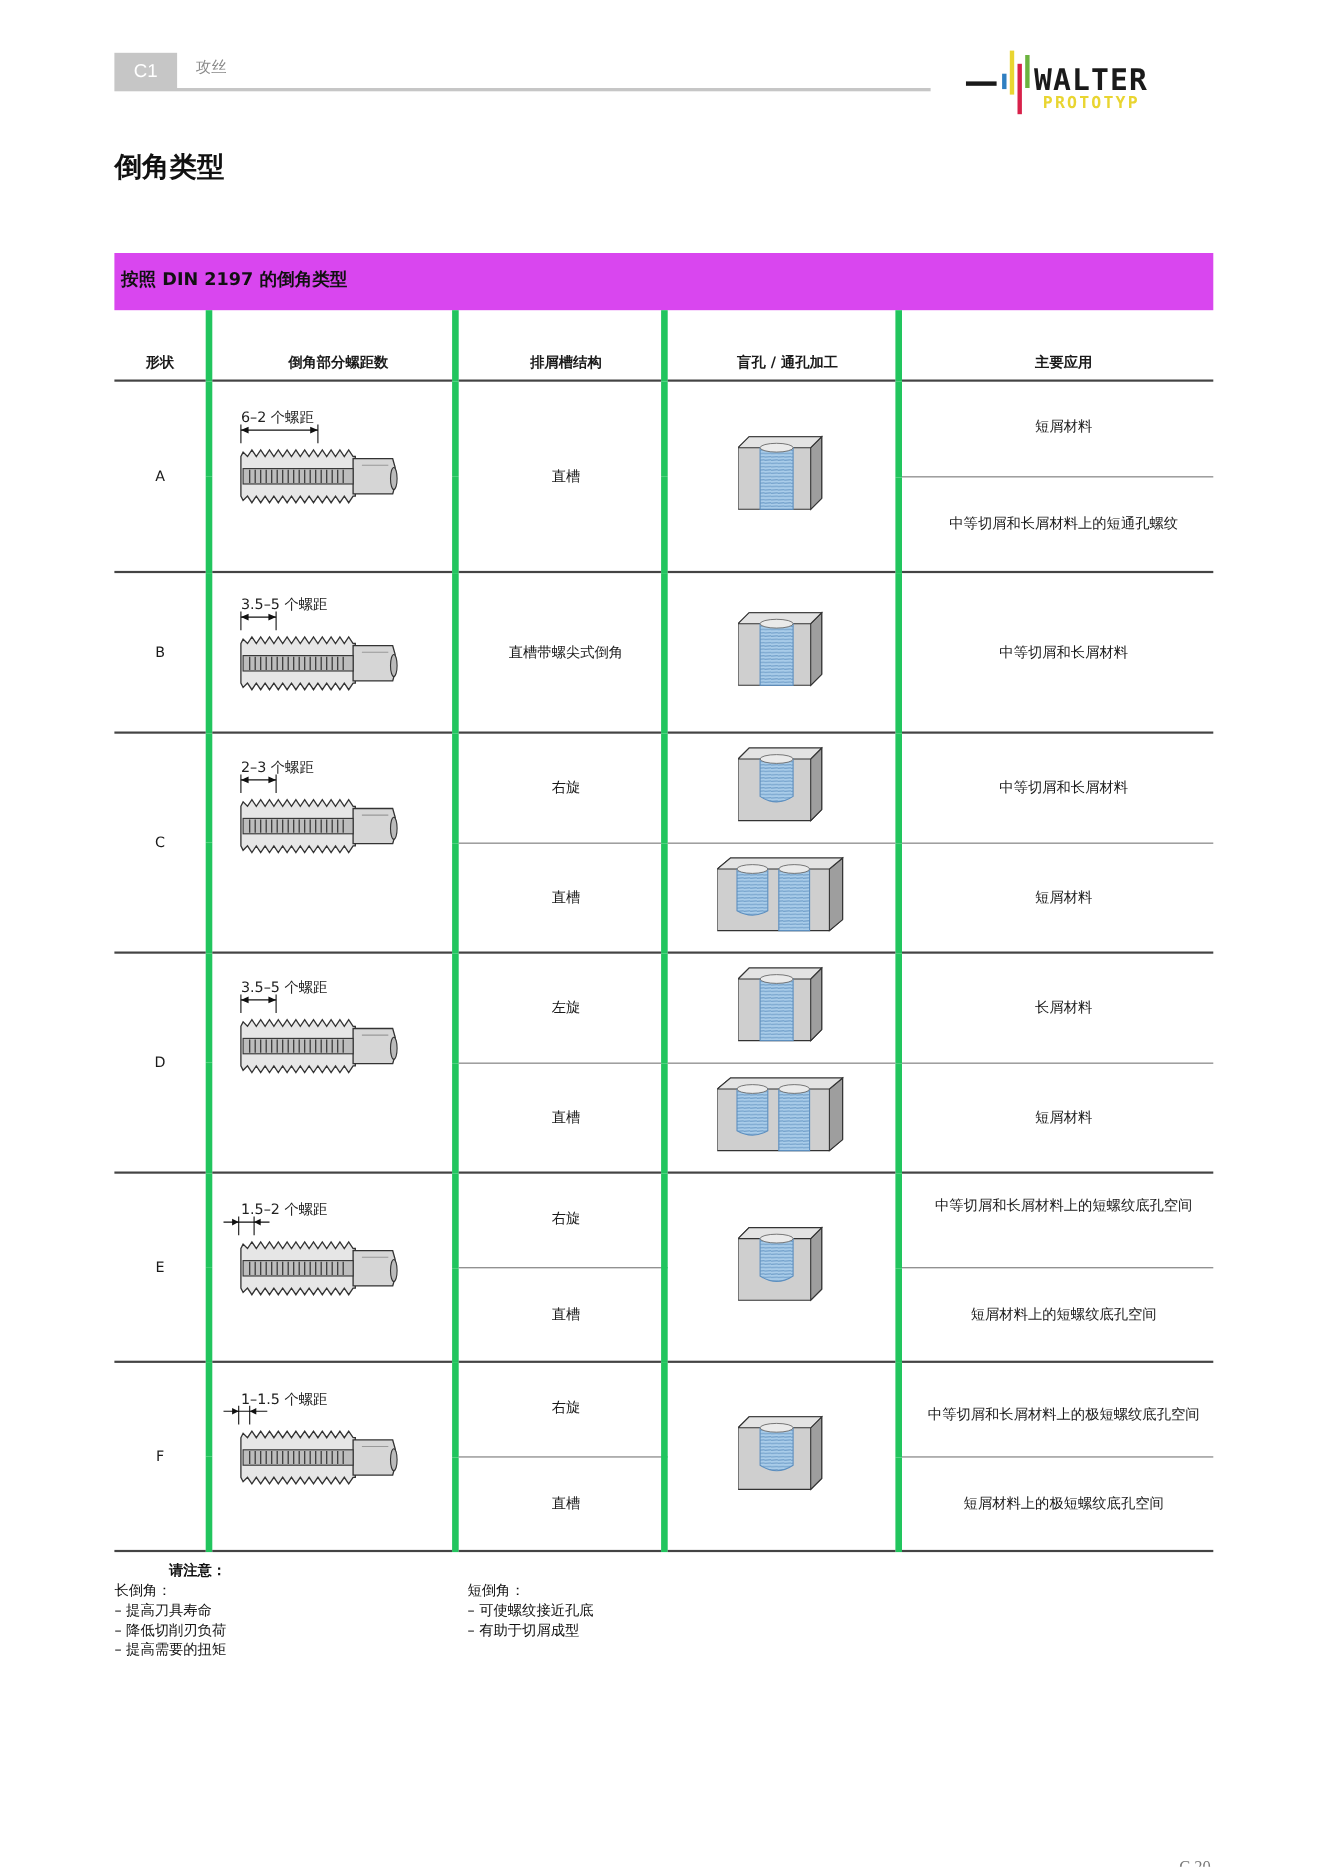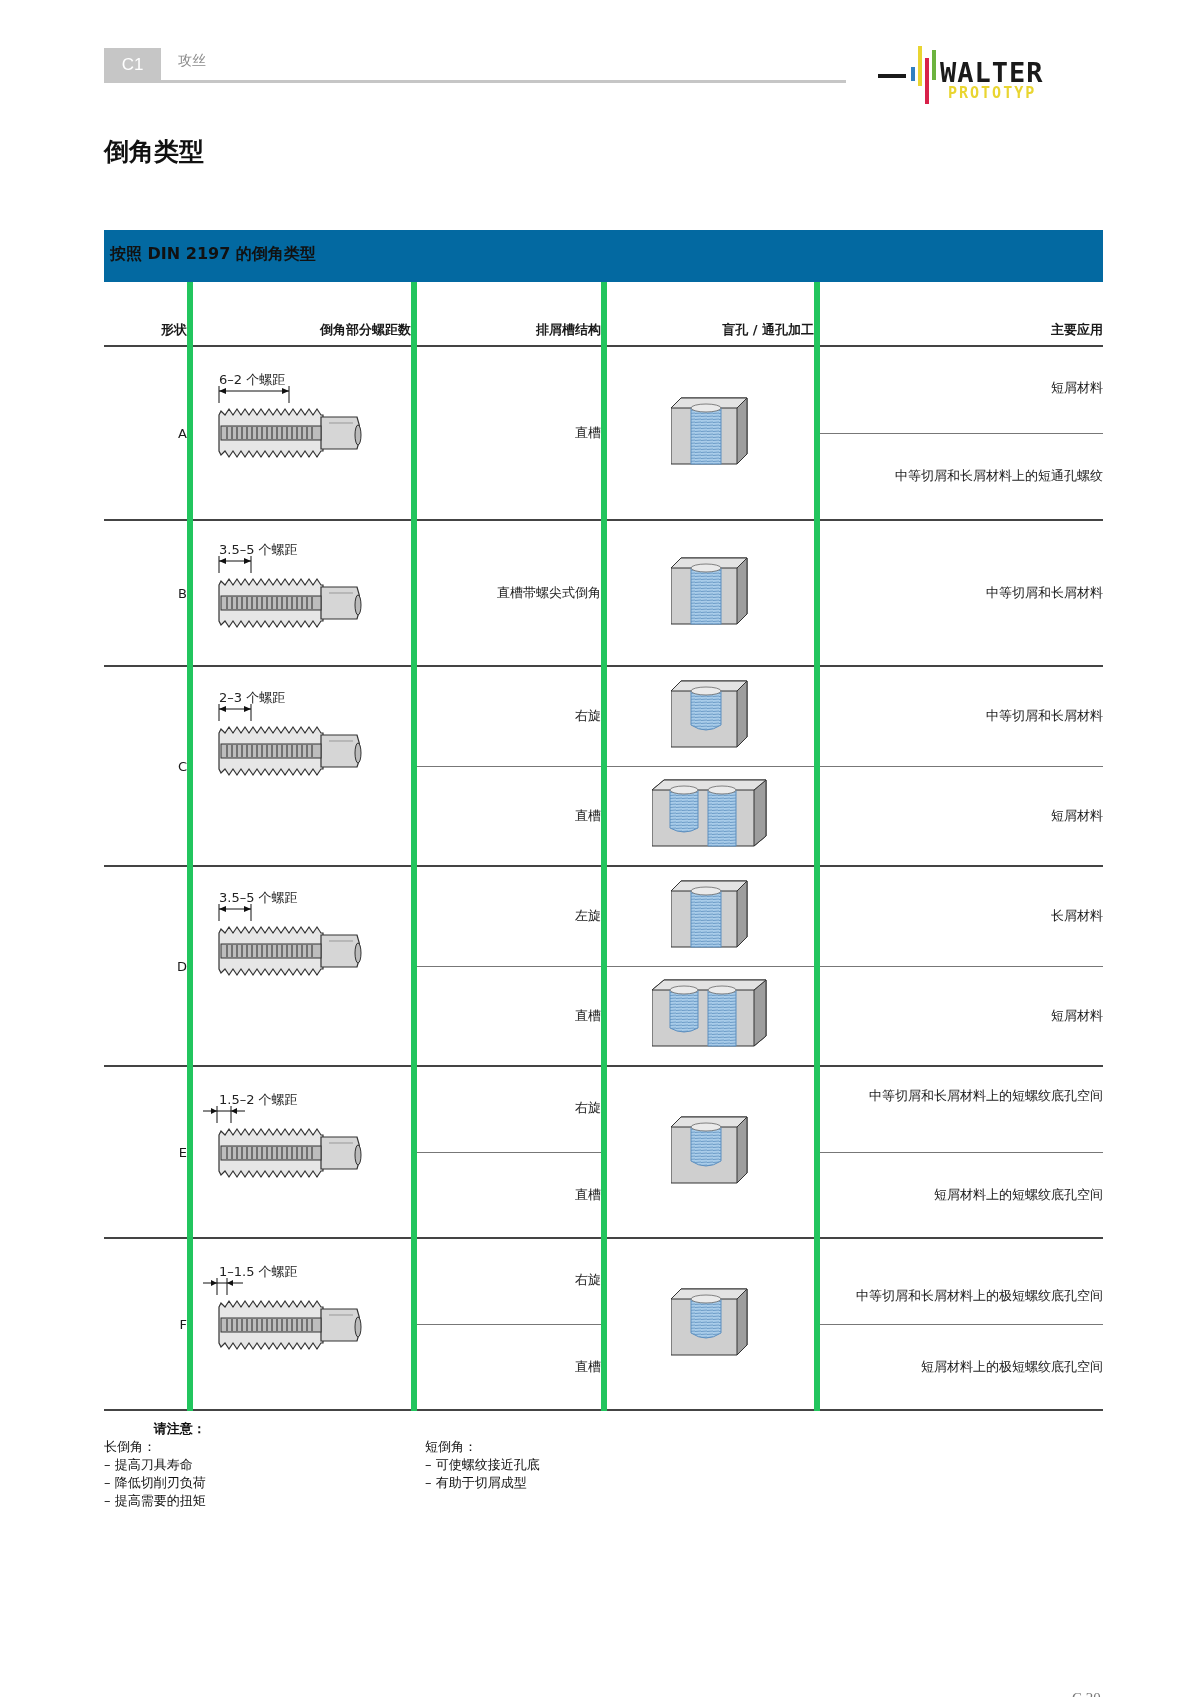--- a/index.html
+++ b/index.html
@@ -4,25 +4,25 @@
 <style>
   html, body { margin:0; padding:0; background:#ffffff; }
   body { width:1200px; height:1697px; position:relative; overflow:hidden;
          font-family:"DejaVu Sans","Liberation Sans",sans-serif; color:#1a1a1a; }
   .hdr-tab { position:absolute; left:104px; top:48px; width:57px; height:32px; background:#c6c6c6;
              color:#ffffff; font-size:17px; line-height:34px; text-align:center; font-family:"Liberation Sans",sans-serif; }
   .hdr-section { position:absolute; left:178px; top:52px; font-size:14px; color:#8a8a8a; }
   .hdr-rule { position:absolute; left:104px; top:80px; width:742px; height:3px; background:#c6c6c6; }
   .logo { position:absolute; left:878px; top:44px; width:230px; height:60px; }
   .page-title { position:absolute; left:104px; top:135px; font-size:25px; font-weight:bold; color:#111; }
-  .band { position:absolute; left:104px; top:230px; width:999px; height:52px; background:#0369a1; }
+  .band { position:absolute; left:104px; top:230px; width:999px; height:52px; background:#d946ef; }
   .band span { position:absolute; left:6px; top:14px; font-size:16px; font-weight:bold; color:#111; }
 
   table.t { position:absolute; left:104px; top:282px; width:999px; border-collapse:collapse; table-layout:fixed; }
-  table.t td, table.t th { padding:0; vertical-align:middle; font-size:13px; font-weight:normal; text-align:right; }
+  table.t td, table.t th { padding:0; vertical-align:middle; font-size:13px; font-weight:normal; text-align:center; }
   table.t th { height:57px; vertical-align:bottom; padding-bottom:6px; font-weight:bold; font-size:13px; }
   table.t thead tr { border-bottom:2px solid #444; }
   .vl { border-left:6px solid #22c55e; }
   .rowsep { border-top:2px solid #444; }
   .sub td.sub-sep { border-top:1px solid #777; }
   .shape { font-size:15px; font-weight:bold; padding-left:0 !important; }
   .cellpad { padding-left:11px !important; }
   .diag { position:relative; height:100%; }
   .pitch { position:absolute; left:26px; font-size:13px; color:#222; white-space:nowrap; }
   .last { border-bottom:2px solid #444; }
@@ -288,21 +288,21 @@
             <use href="#tap" x="14" y="10"></use>
           </svg>
         </div>
       </td>
       <td class="vl cellpad" style="vertical-align:top;padding-top:32px">右旋</td>
       <td rowspan="2" class="vl last" style="text-align:center">
         <svg width="80" height="72">
             <use href="#block-blind"></use>
           </svg>
       </td>
-      <td class="vl cellpad" style="vertical-align:top;padding-top:48px">中等切屑和长屑材料上的极短螺纹底孔空间</td>
+      <td class="vl cellpad" style="vertical-align:top;padding-top:38px">中等切屑和长屑材料上的极短螺纹底孔空间</td>
     </tr>
     <tr style="height:86px" class="sub">
       <td class="vl cellpad sub-sep last">直槽</td>
       <td class="vl cellpad sub-sep last">短屑材料上的极短螺纹底孔空间</td>
     </tr>
   </tbody>
 </table>
 
 <div class="notes" style="left:104px">
   <div class="h">请注意：</div>

